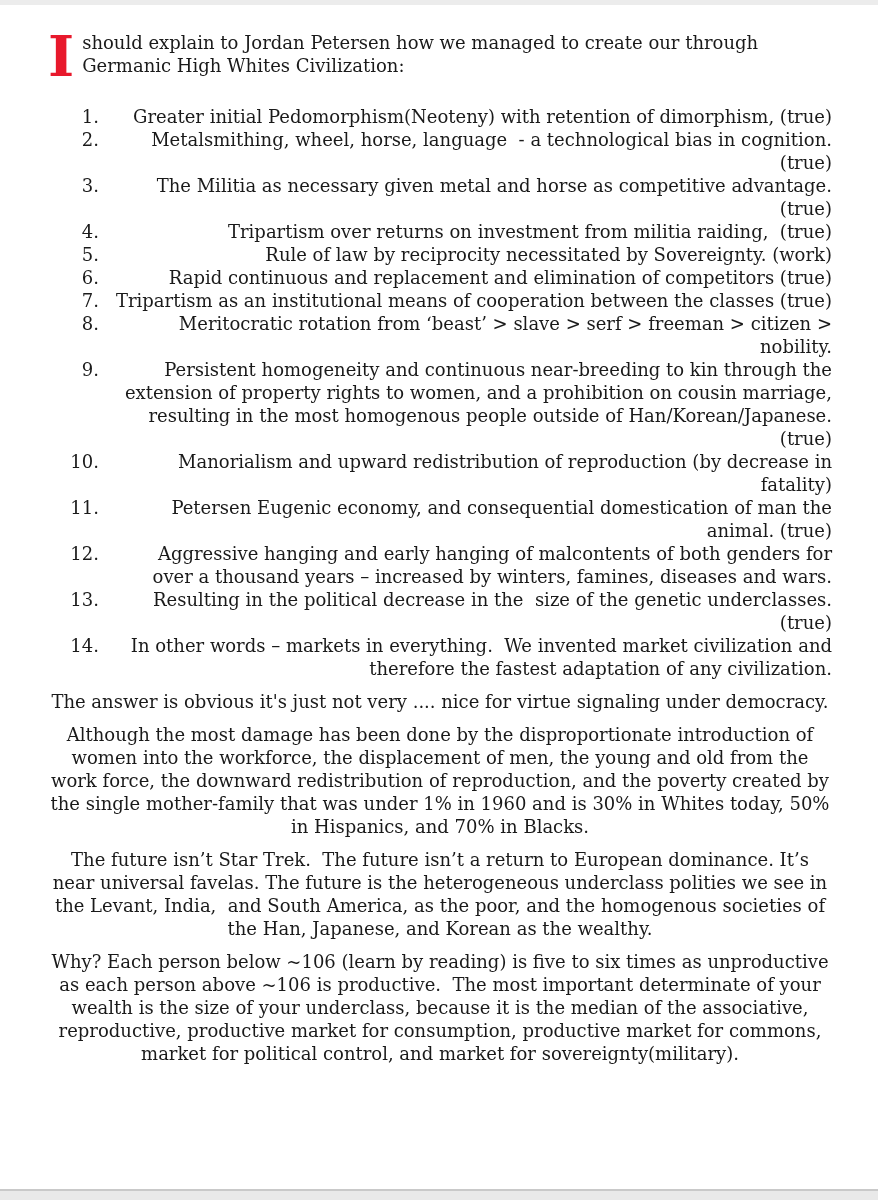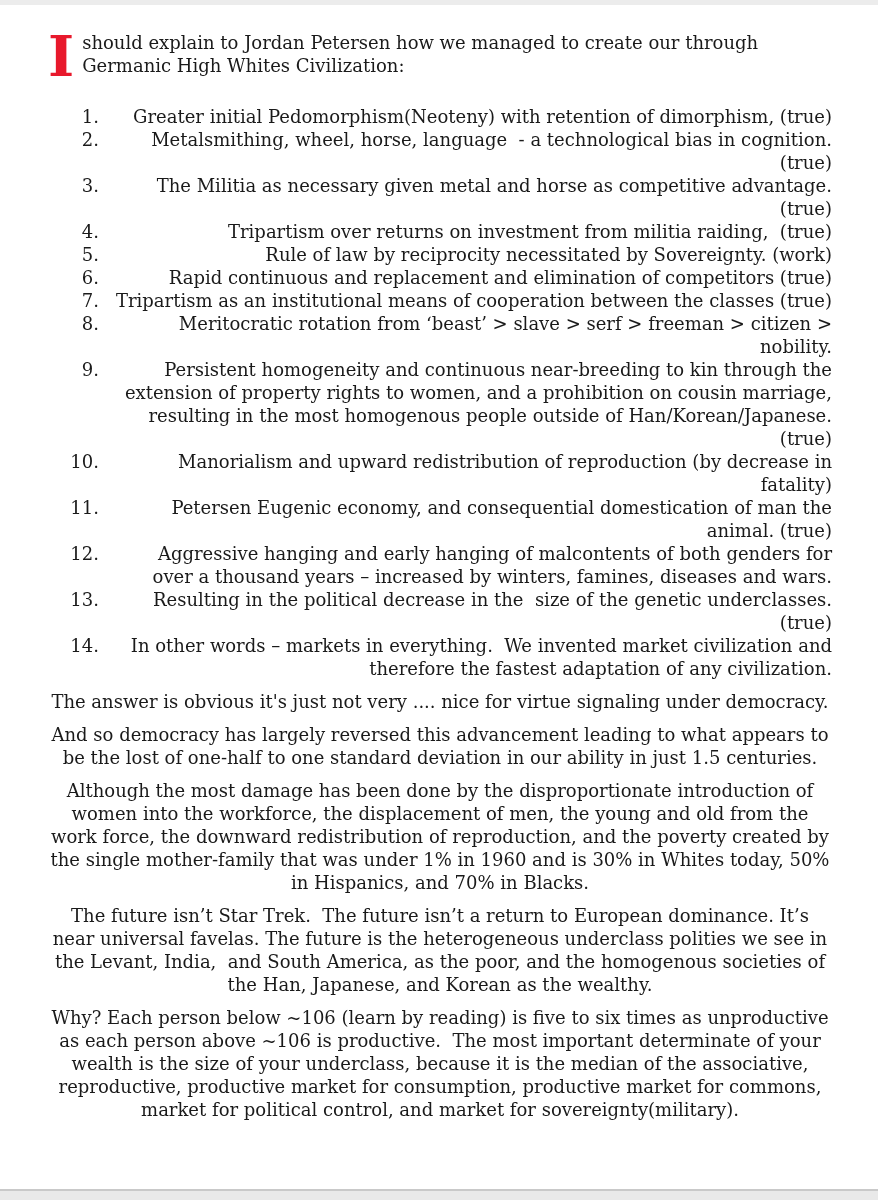--- a/index.html
+++ b/index.html
@@ -142,21 +142,20 @@
         <span class="litext"><span>Resulting in the political </span><span class="b">decrease</span><span> in the  size of the genetic underclasses. (true)</span></span>
       </div>
       <div class="li">
         <span class="num">14.</span>
         <span class="litext"><span>In other words – </span><span class="b">markets in everything</span><span>.  We invented market civilization and therefore the fastest adaptation of any civilization.</span></span>
       </div>
     </div>
 
   <div class="paras">
       <p class="para">The answer is obvious it's just not very .... nice for virtue signaling under democracy.</p>
-      <p class="para">And so democracy has largely reversed this advancement leading to what appears to be the lost of one-half to one standard deviation in our ability in just 1.5 centuries.</p>
       <p class="para">Although the most damage has been done by the disproportionate introduction of women into the workforce, the displacement of men, the young and old from the work force, the downward redistribution of reproduction, and the poverty created by the single mother-family that was under 1% in 1960 and is 30% in Whites today, 50% in Hispanics, and 70% in Blacks.</p>
       <p class="para">The future isn’t Star Trek.  The future isn’t a return to European dominance. It’s near universal favelas. The future is the heterogeneous underclass polities we see in the Levant, India,  and South America, as the poor, and the homogenous societies of the Han, Japanese, and Korean as the wealthy.</p>
       <p class="para">Why? Each person below ~106 (learn by reading) is five to six times as unproductive as each person above ~106 is productive.  The most important determinate of your wealth is the size of your underclass, because it is the median of the associative, reproductive, productive market for consumption, productive market for commons, market for political control, and market for sovereignty(military).</p>
     </div>
 
 </div>
 
 <div class="edge-bar-bottom"></div>
 
 </body></html>

